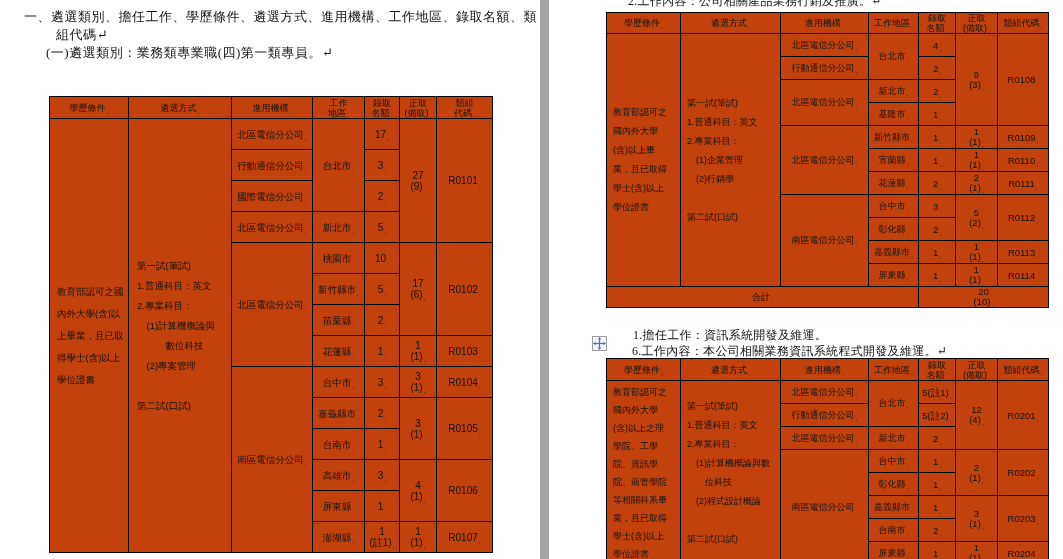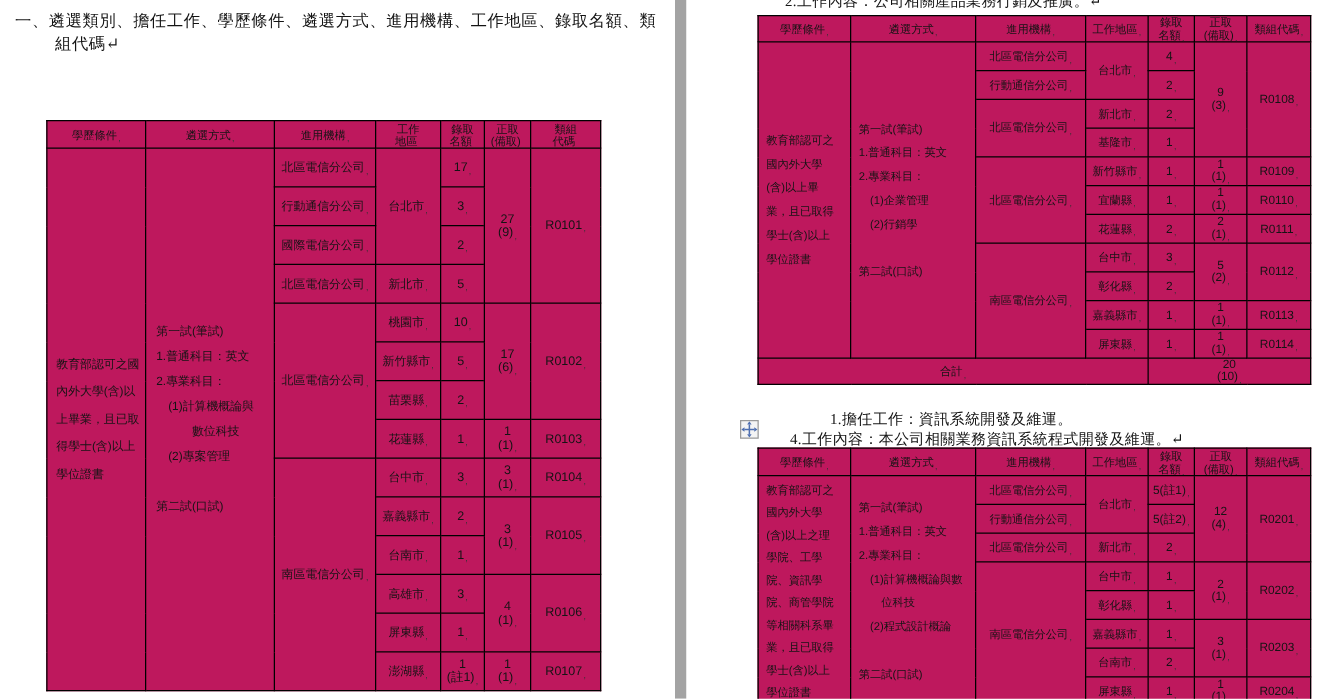--- a/index.html
+++ b/index.html
@@ -2,34 +2,34 @@
 <html><head>
 <meta charset="utf-8">
 <style>
   html,body { margin:0; padding:0; }
   body {
     width:1063px; height:559px; position:relative; overflow:hidden;
     background:#ffffff; color:#141414;
     font-family:"Liberation Sans","DejaVu Sans",sans-serif;
   }
   .page { position:absolute; top:0; height:559px; }
-  #page-l { left:4px; width:520px; }
+  #page-l { left:16px; width:520px; }
   #page-r { left:549px; width:514px; }
   .divider { position:absolute; left:540px; top:0; width:9px; height:559px; background:#a3a3a3; }
 
   
   .hline {
     position:absolute; white-space:nowrap;
     font-family:"Liberation Serif","DejaVu Serif","DejaVu Sans",serif;
     font-size:13px; line-height:14px; letter-spacing:0.5px; color:#141414;
   }
   #page-r .hline { font-size:12px; letter-spacing:0.3px; }
 
   
-  table.doc { border-collapse:collapse; table-layout:fixed; position:absolute; background:#be185d; }
+  table.doc { border-collapse:collapse; table-layout:fixed; position:absolute; background:#c2410c; }
   table.doc td, table.doc th {
     border:1px solid #000; padding:0 1px; text-align:center; vertical-align:middle;
     font-weight:normal; white-space:pre-wrap; overflow:hidden; line-height:11px;
   }
   
   .m::after { content:","; font-size:7px; line-height:0; vertical-align:-2px; margin-left:1px; color:#333; }
 
   #t-left { left:33px; top:96px; width:443px; font-size:9.5px; }
   #t-left tr { height:31px; }
   #t-left tr.hr { height:22px; }
@@ -62,20 +62,21 @@
     border:1px solid #9a9a9a; background:#f4f4f4;
     display:flex; align-items:center; justify-content:center;
   }
 </style>
 </head>
 <body>
 
 <div class="page" id="page-l">
   <div class="hline" style="left:8px;  top:10px;">一、遴選類別、擔任工作、學歷條件、遴選方式、進用機構、工作地區、錄取名額、類</div>
   <div class="hline" style="left:40px; top:28px;">組代碼↵</div>
+  <div class="hline" style="left:30px; top:46px;">(一)遴選類別：業務類專業職(四)第一類專員。↵</div>
 
   <table class="doc" id="t-left">
     <colgroup>
       <col style="width:79px">
         <col style="width:103px">
         <col style="width:81px">
         <col style="width:52px">
       <col style="width:35px">
         <col style="width:37px">
         <col style="width:56px">
@@ -303,22 +304,22 @@
       <td class="m code">R0114</td>
     </tr>
     <tr class="total-row">
       <td class="m" colspan="4">合計</td>
       <td class="m num total-val" colspan="3">20
 (10)</td>
     </tr>
   </tbody>
     </table>
 
-  <div class="hline" style="left:84px; top:328px;margin-left:31px;">1.擔任工作：資訊系統開發及維運。</div>
-  <div class="hline" style="left:83px; top:344px;">4.工作內容：本公司相關業務資訊系統程式開發及維運。↵</div>
+  <div class="hline" style="left:84px; top:328px;">1.擔任工作：資訊系統開發及維運。</div>
+  <div class="hline" style="left:83px; top:344px;">6.工作內容：本公司相關業務資訊系統程式開發及維運。↵</div>
 
   <div class="handle">
     <svg width="13" height="13" viewBox="0 0 13 13">
       <g stroke="#4f6fb0" stroke-width="1.2">
         <line x1="6.5" y1="2.5" x2="6.5" y2="10.5"></line>
         <line x1="2.5" y1="6.5" x2="10.5" y2="6.5"></line>
       </g>
       <g fill="#4f6fb0">
         <polygon points="6.5,0 4.7,2.6 8.3,2.6"></polygon>
         <polygon points="6.5,13 4.7,10.4 8.3,10.4"></polygon>

